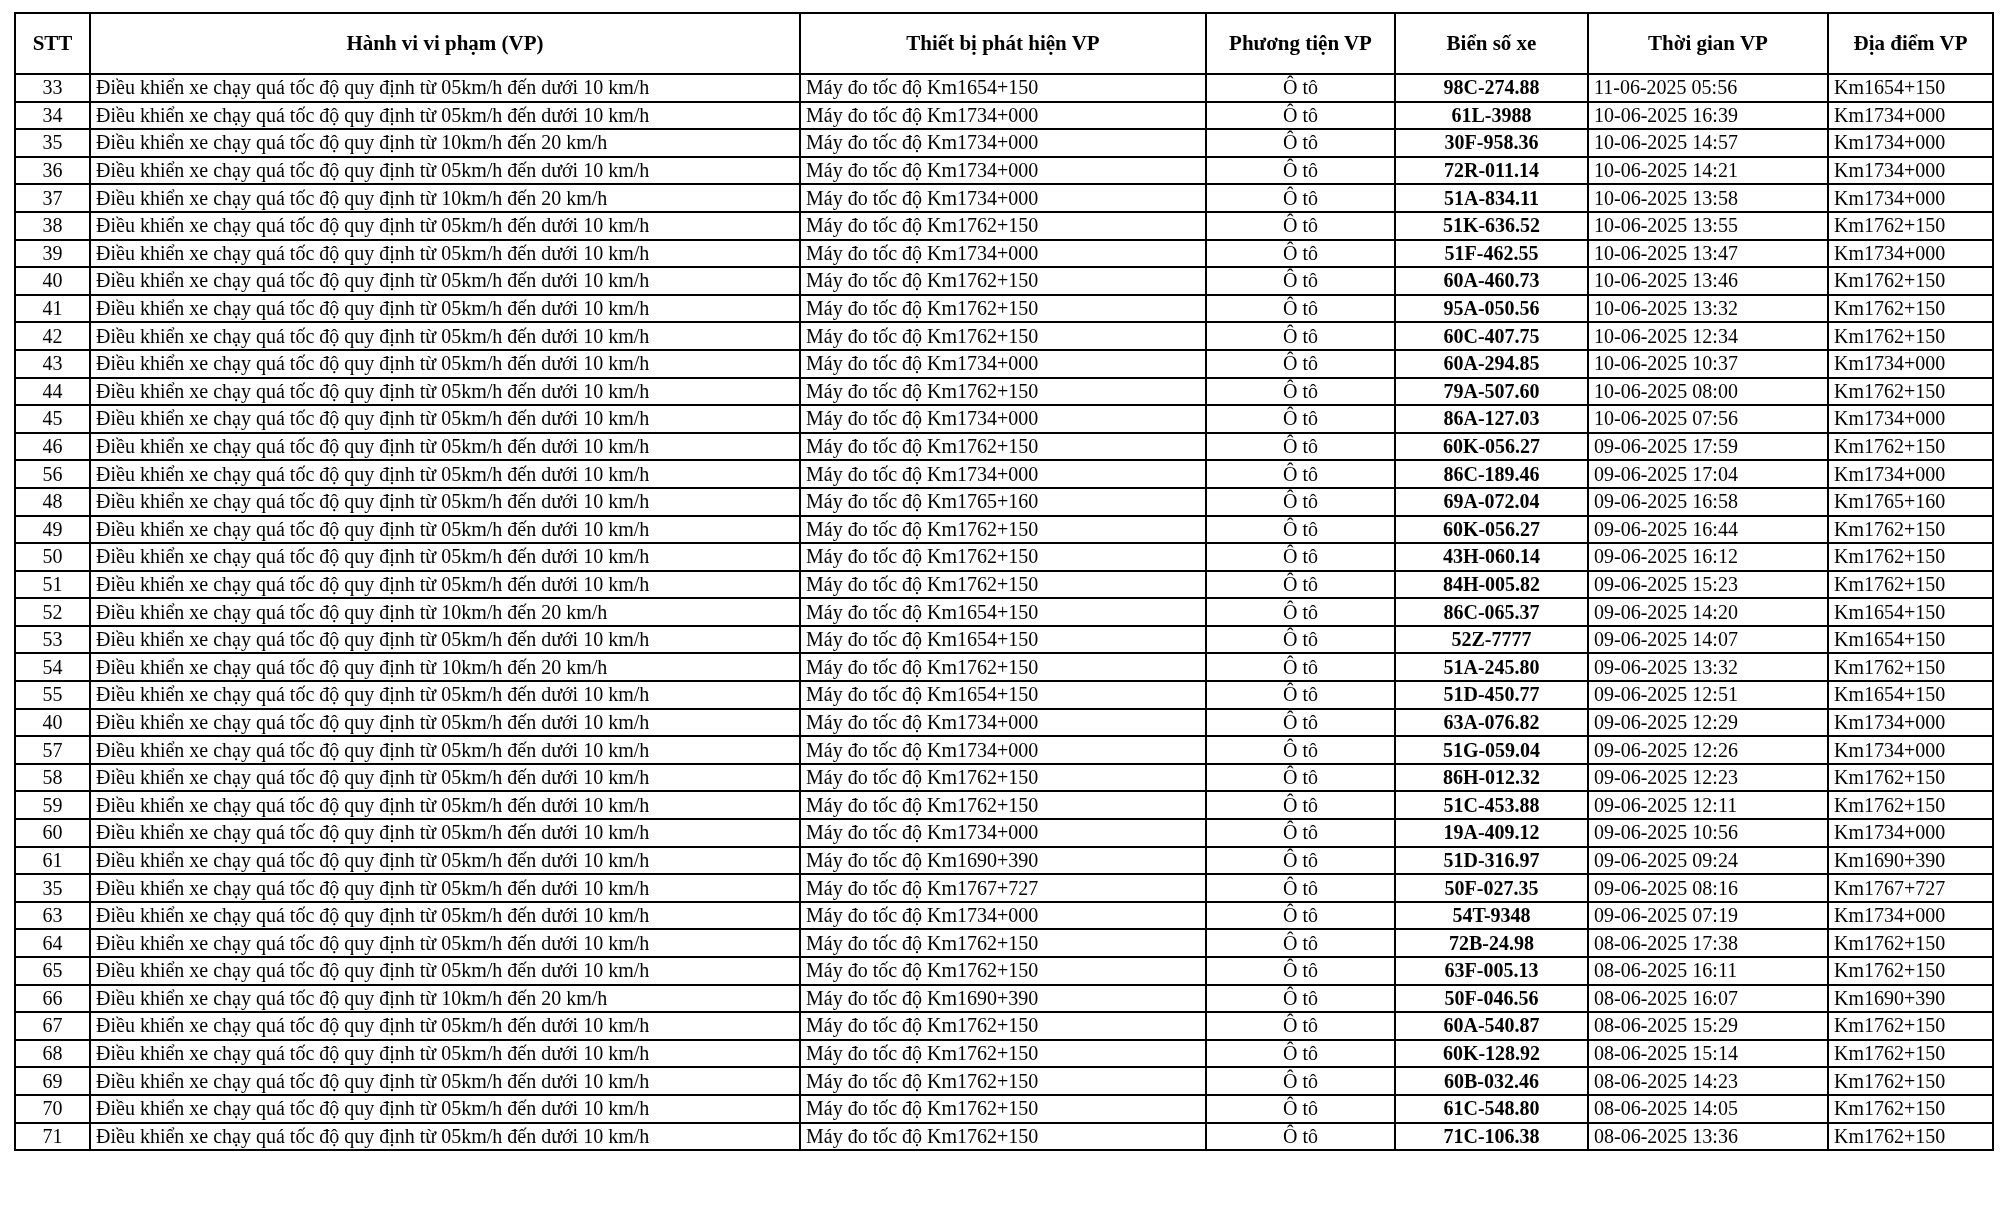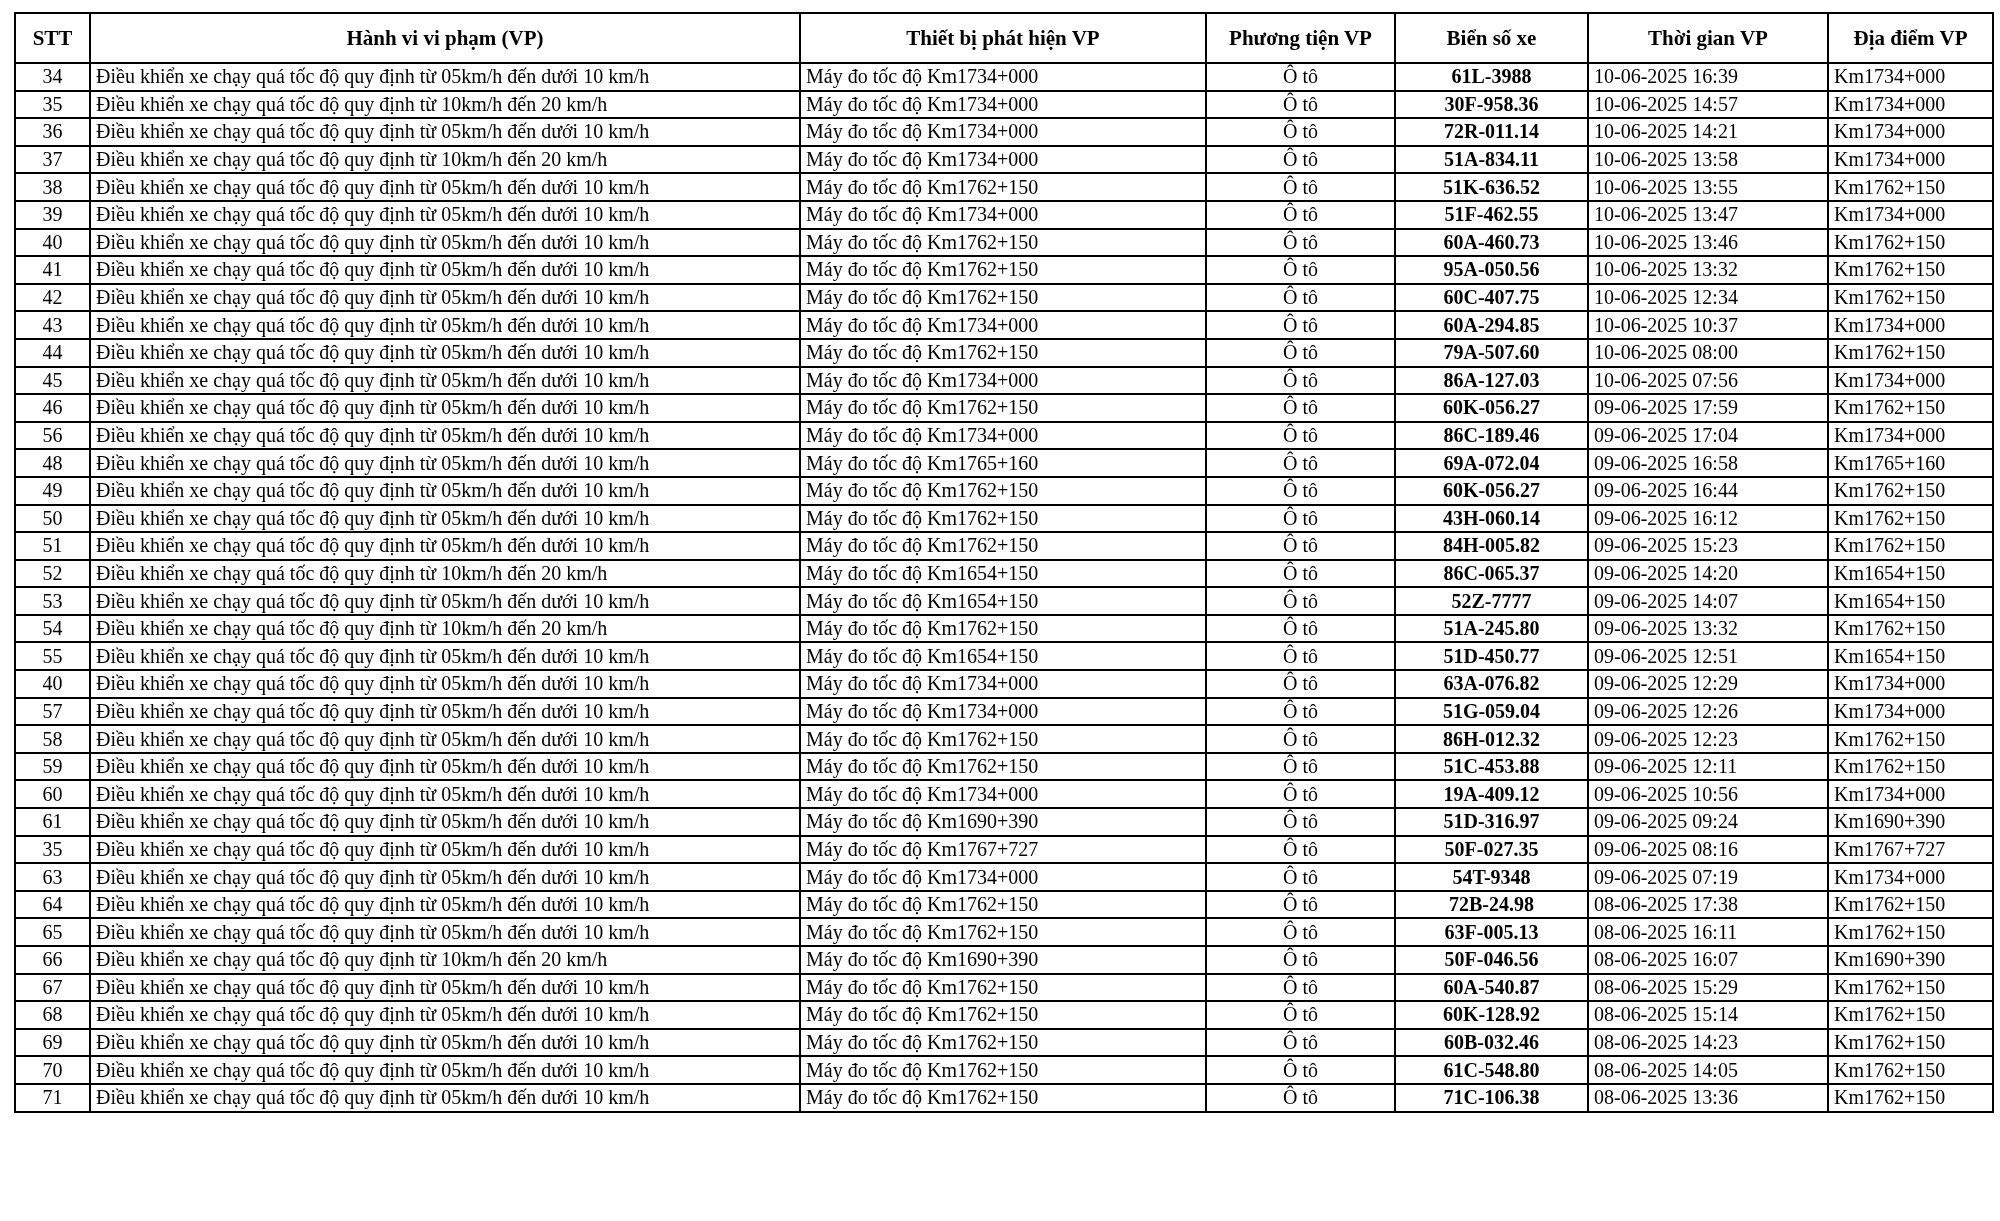--- a/index.html
+++ b/index.html
@@ -26,21 +26,21 @@
   .vp-table th, .vp-table td {
     border: 2px solid #000;
     padding: 0 5px;
     overflow: hidden;
     white-space: nowrap;
     box-sizing: border-box;
   }
   .vp-table th {
     font-size: 21px;
     font-weight: bold;
-    height: 50px;
+    height: 61px;
   }
   .vp-table td {
     font-size: 20px;
     height: 27.6px;
     line-height: 1.05;
   }
   td.c-stt      { text-align: center; }
   td.c-violation{ text-align: left; }
   td.c-device   { text-align: left; }
   td.c-vehicle  { text-align: center; }
@@ -67,20 +67,29 @@
         <th>STT</th>
         <th>Hành vi vi phạm (VP)</th>
         <th>Thiết bị phát hiện VP</th>
         <th>Phương tiện VP</th>
         <th>Biển số xe</th>
         <th>Thời gian VP</th>
         <th>Địa điểm VP</th>
       </tr>
     </thead>
     <tbody id="vp-body">
+  <tr>
+    <td class="c-stt">33</td>
+    <td class="c-violation">Điều khiển xe chạy quá tốc độ quy định từ 05km/h đến dưới 10 km/h</td>
+    <td class="c-device">Máy đo tốc độ Km1654+150</td>
+    <td class="c-vehicle">Ô tô</td>
+    <td class="c-plate">98C-274.88</td>
+    <td class="c-time">11-06-2025 05:56</td>
+    <td class="c-location">Km1654+150</td>
+  </tr>
 
   <tr>
     <td class="c-stt">34</td>
     <td class="c-violation">Điều khiển xe chạy quá tốc độ quy định từ 05km/h đến dưới 10 km/h</td>
     <td class="c-device">Máy đo tốc độ Km1734+000</td>
     <td class="c-vehicle">Ô tô</td>
     <td class="c-plate">61L-3988</td>
     <td class="c-time">10-06-2025 16:39</td>
     <td class="c-location">Km1734+000</td>
   </tr>

